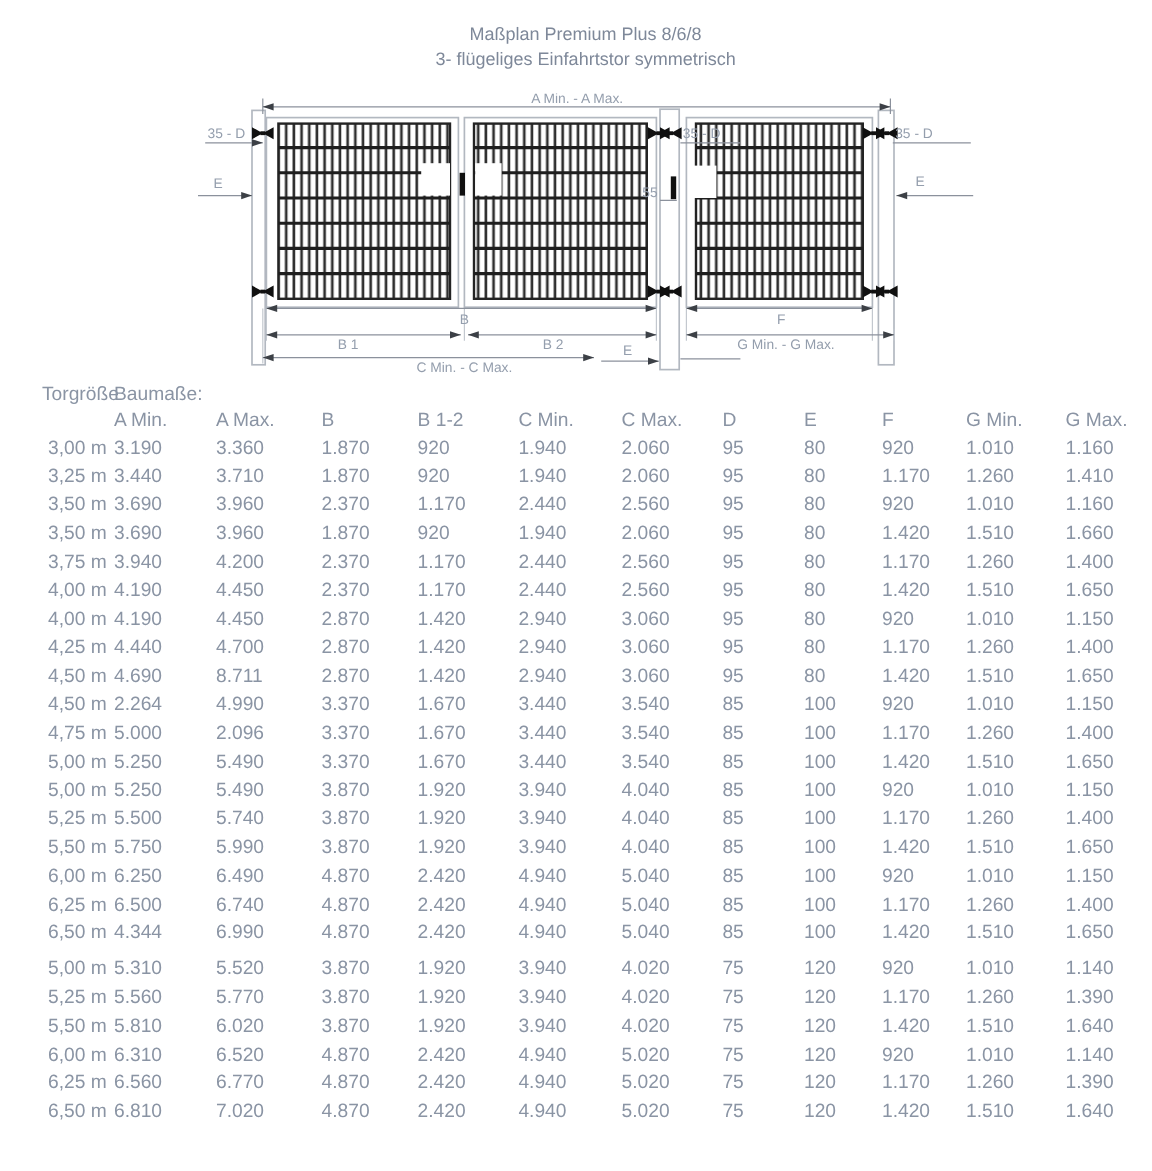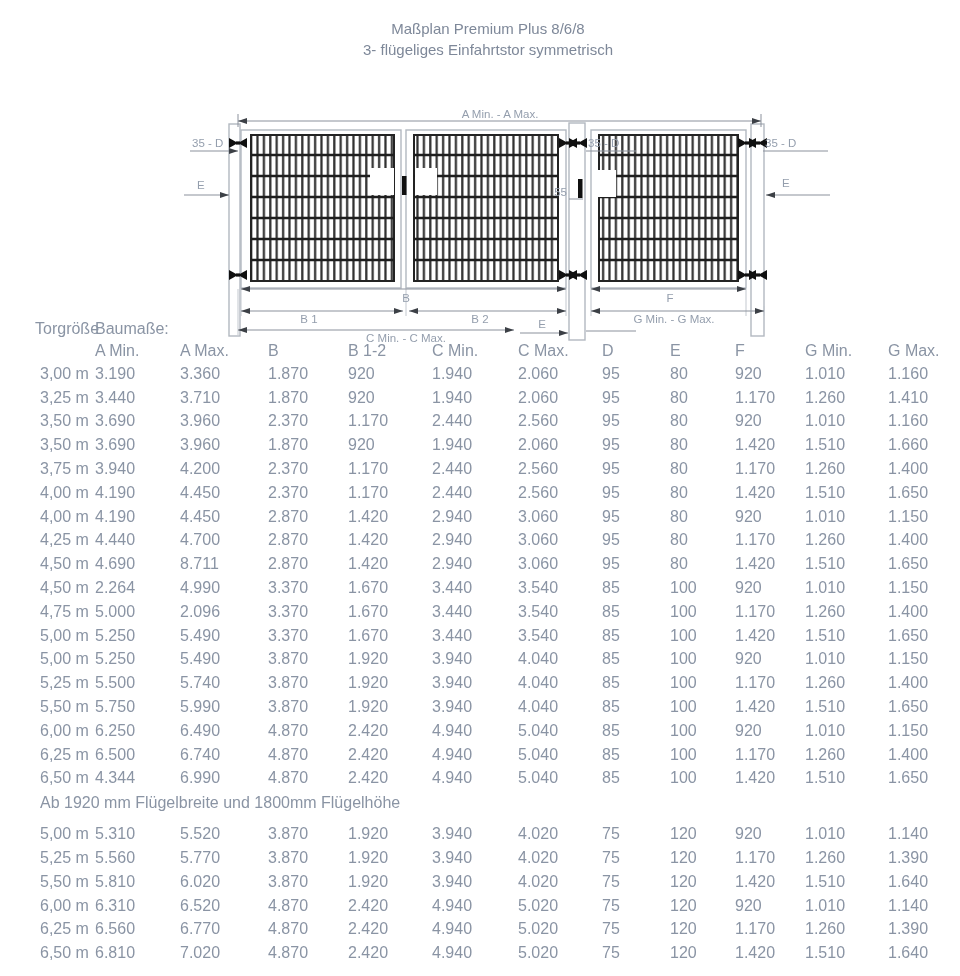--- a/index.html
+++ b/index.html
@@ -1,20 +1,20 @@
 <!DOCTYPE html>
 <html><head>
 <meta charset="utf-8">
 <style>
   html,body{margin:0;padding:0;background:#ffffff;}
   body{width:960px;height:976px;position:relative;overflow:hidden;
        font-family:"Liberation Sans",sans-serif;}
   .title{position:absolute;left:0;right:0;top:18px;text-align:center;
          color:#7e8899;font-size:15px;line-height:21px;transform:translateX(8px);}
-  .diagram{position:absolute;left:184px;top:78px;margin-top:32px;}
+  .diagram{position:absolute;left:165px;top:78px;}
   svg text{fill:#949ead;font-size:11.5px;font-family:"Liberation Sans",sans-serif;}
   .lt{fill:#ffffff;stroke:#b2b8c0;stroke-width:1.4;}
   .dk{stroke:#232323;stroke-width:2;}
   .rail{stroke:#1e1e1e;stroke-width:2.6;fill:none;}
   .dim{stroke:#8b919c;stroke-width:1;fill:none;}
   .ext{stroke:#c3c8cf;stroke-width:1;fill:none;}
   .arr{fill:#3c4046;}
   .hg{fill:#101010;}
   .tableWrap{position:absolute;left:35px;top:318px;width:925px;
              color:#8a94a4;font-size:16px;}
@@ -415,21 +415,20 @@
         <div class="tcell">2.420</div>
         <div class="tcell">4.940</div>
         <div class="tcell">5.040</div>
         <div class="tcell">85</div>
         <div class="tcell">100</div>
         <div class="tcell">1.420</div>
         <div class="tcell">1.510</div>
         <div class="tcell">1.650</div>
       </div>
     </div>
-  <div class="note">Ab 1920 mm Flügelbreite und 1800mm Flügelhöhe</div>
   <div class="sec2">
       <div class="trow">
         <div class="tcell">5,00 m</div>
         <div class="tcell">5.310</div>
         <div class="tcell">5.520</div>
         <div class="tcell">3.870</div>
         <div class="tcell">1.920</div>
         <div class="tcell">3.940</div>
         <div class="tcell">4.020</div>
         <div class="tcell">75</div>

